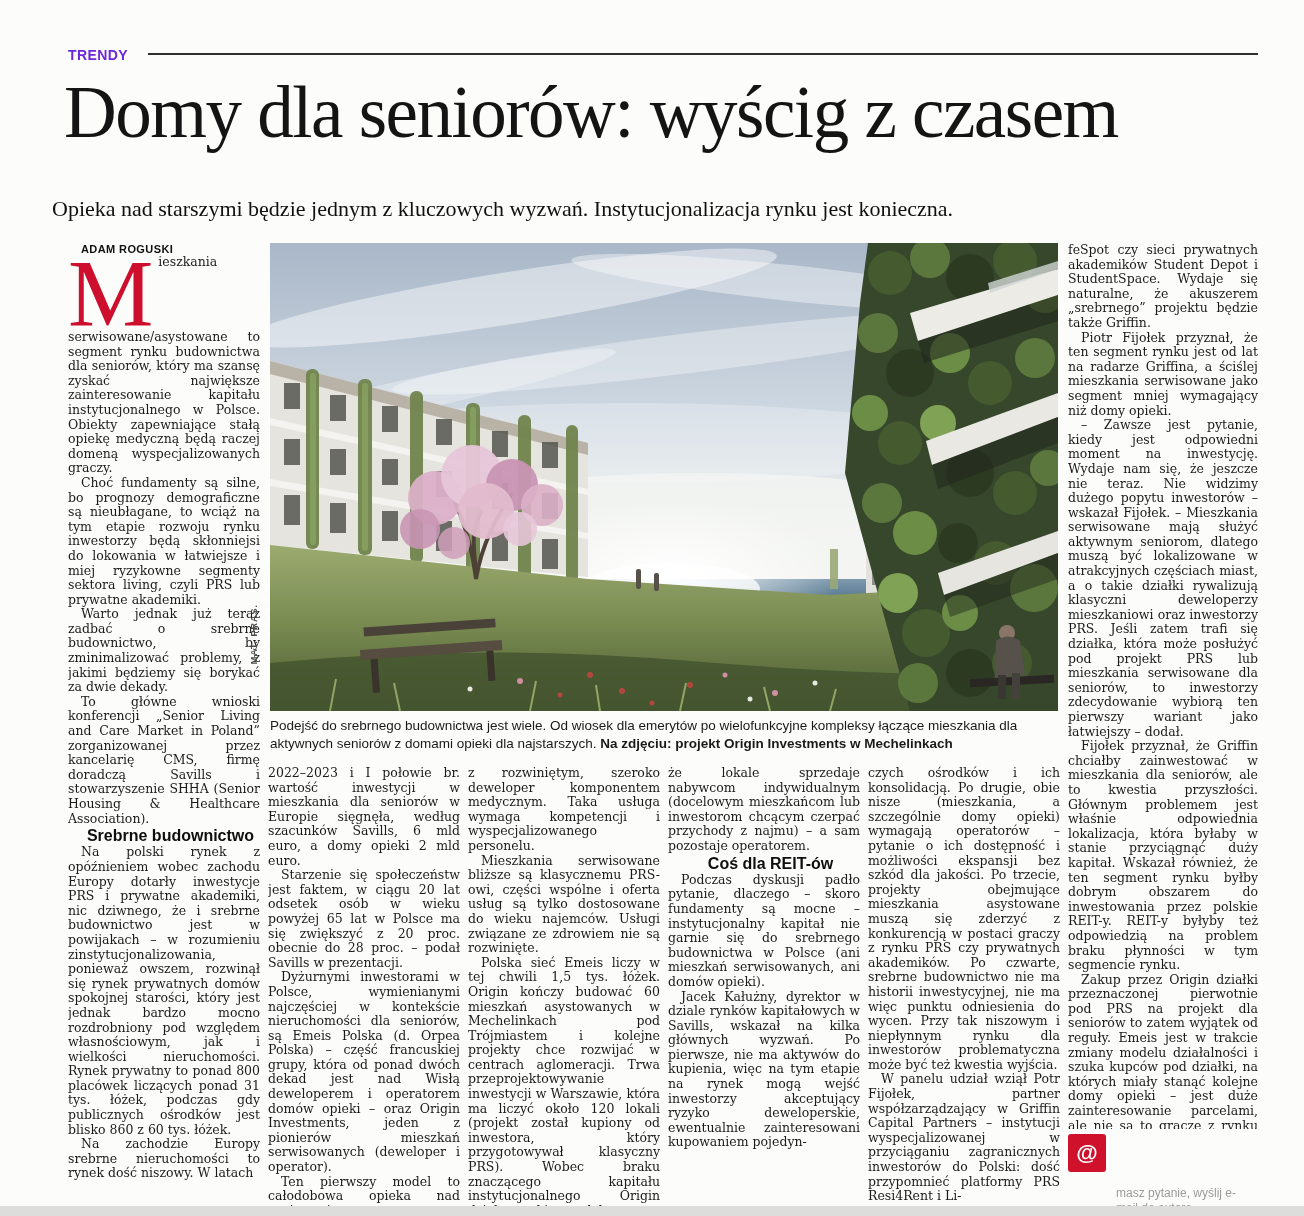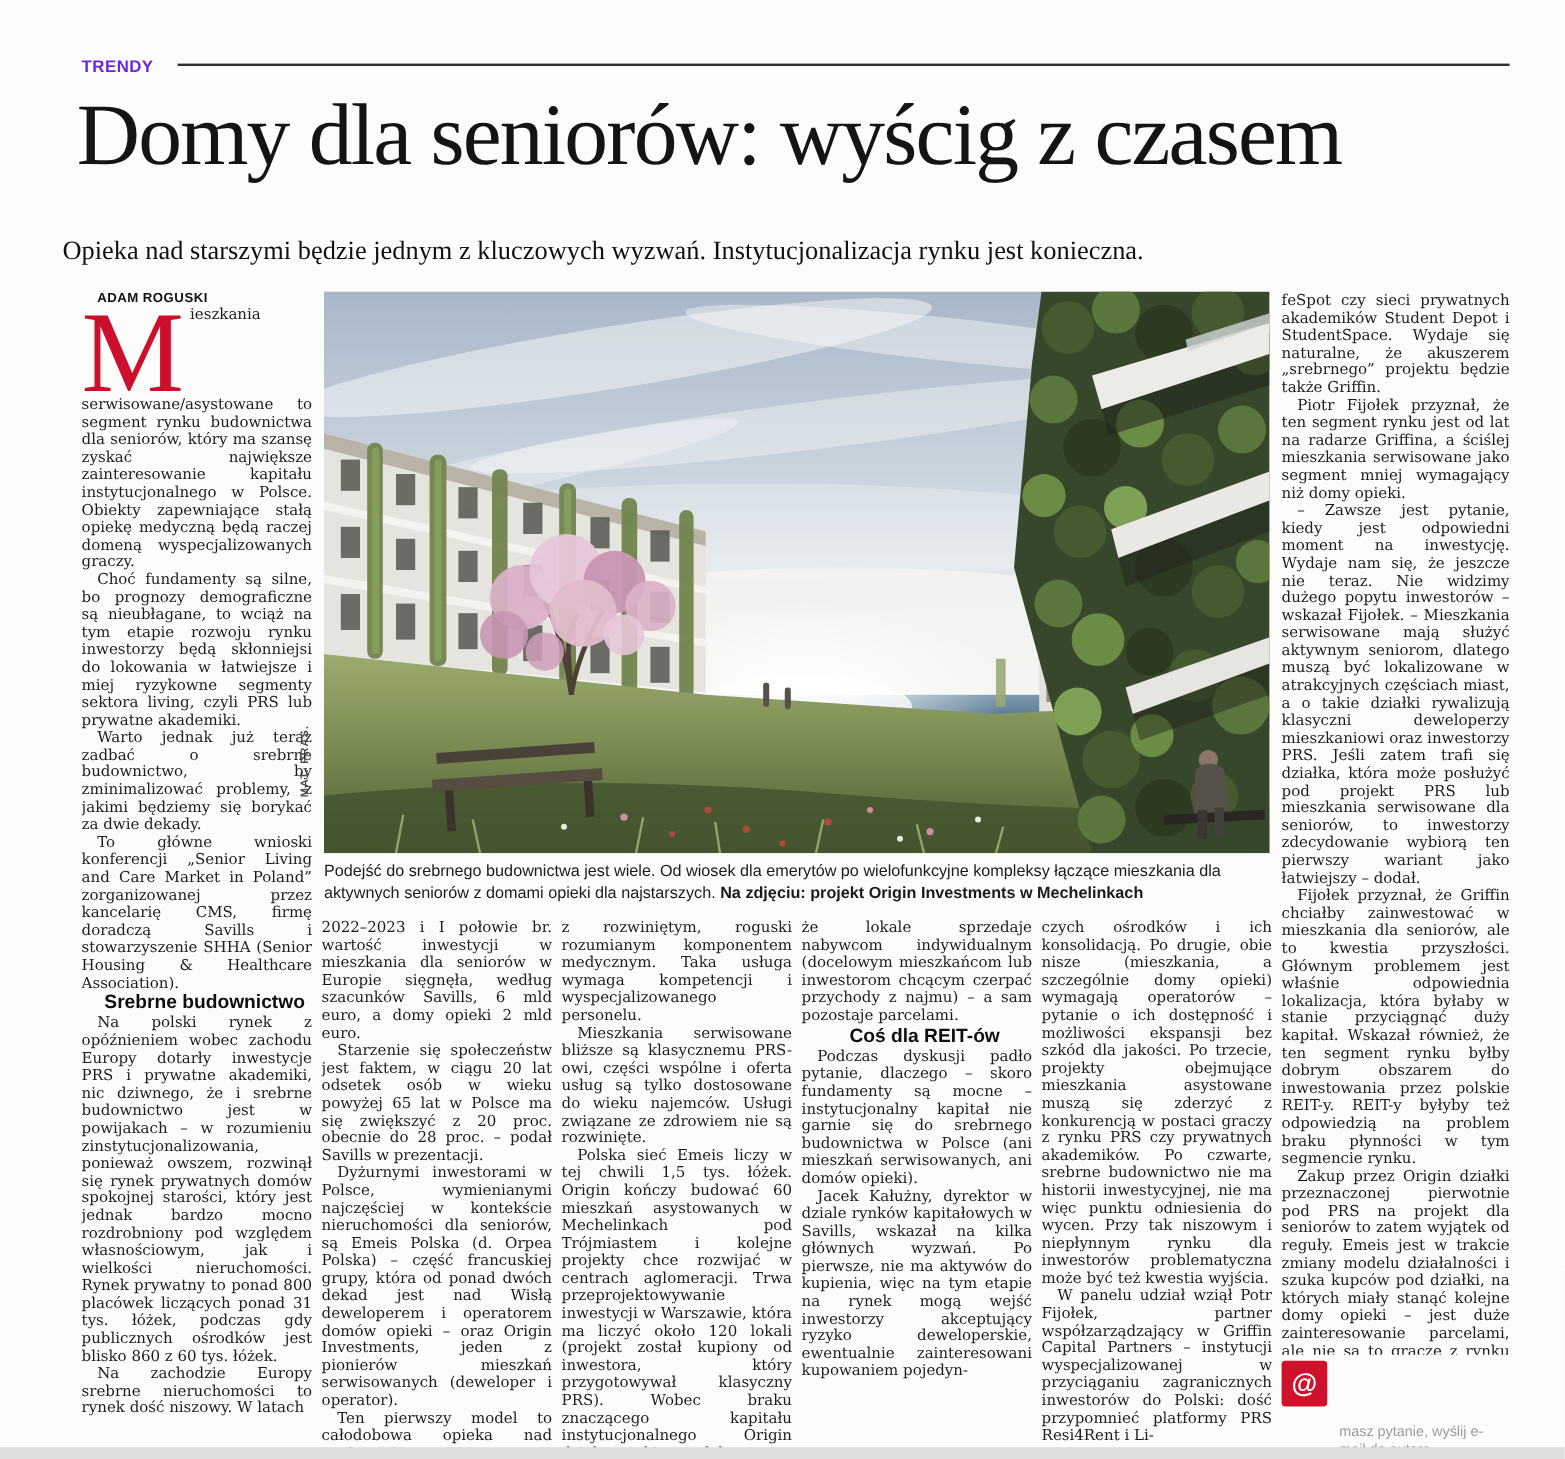--- a/index.html
+++ b/index.html
@@ -312,27 +312,27 @@
   <div class="caption"><span>Podejść do srebrnego budownictwa jest wiele. Od wiosek dla emerytów po wielofunkcyjne kompleksy łączące mieszkania dla aktywnych seniorów z domami opieki dla najstarszych. </span><span class="cap-bold">Na zdjęciu: projekt Origin Investments w Mechelinkach</span></div>
 
   <div class="col" id="col2">
     <p class="cont">2022–2023 i I połowie br. wartość inwestycji w mieszkania dla seniorów w Europie sięgnęła, według szacunków Savills, 6 mld euro, a domy opieki 2 mld euro.</p>
     <p>Starzenie się społeczeństw jest faktem, w ciągu 20 lat odsetek osób w wieku powyżej 65 lat w Polsce ma się zwiększyć z 20 proc. obecnie do 28 proc. – podał Savills w prezentacji.</p>
     <p>Dyżurnymi inwestorami w Polsce, wymienianymi najczęściej w kontekście nieruchomości dla seniorów, są Emeis Polska (d. Orpea Polska) – część francuskiej grupy, która od ponad dwóch dekad jest nad Wisłą deweloperem i operatorem domów opieki – oraz Origin Investments, jeden z pionierów mieszkań serwisowanych (deweloper i operator).</p>
     <p>Ten pierwszy model to całodobowa opieka nad seniorami</p>
   </div>
 
   <div class="col" id="col3">
-    <p class="cont">z rozwiniętym, roguski rozumianym komponentem medycznym. Taka usługa wymaga kompetencji i wyspecjalizowanego personelu.</p>
+    <p class="cont">z rozwiniętym, szeroko deweloper komponentem medycznym. Taka usługa wymaga kompetencji i wyspecjalizowanego personelu.</p>
     <p>Mieszkania serwisowane bliższe są klasycznemu PRS-owi, części wspólne i oferta usług są tylko dostosowane do wieku najemców. Usługi związane ze zdrowiem nie są rozwinięte.</p>
     <p>Polska sieć Emeis liczy w tej chwili 1,5 tys. łóżek. Origin kończy budować 60 mieszkań asystowanych w Mechelinkach pod Trójmiastem i kolejne projekty chce rozwijać w centrach aglomeracji. Trwa przeprojektowywanie inwestycji w Warszawie, która ma liczyć około 120 lokali (projekt został kupiony od inwestora, który przygotowywał klasyczny PRS). Wobec braku znaczącego kapitału instytucjonalnego Origin działa w takim modelu,</p>
   </div>
 
   <div class="col" id="col4">
-    <p class="cont">że lokale sprzedaje nabywcom indywidualnym (docelowym mieszkańcom lub inwestorom chcącym czerpać przychody z najmu) – a sam pozostaje parcelami.</p>
+    <p class="cont">że lokale sprzedaje nabywcom indywidualnym (docelowym mieszkańcom lub inwestorom chcącym czerpać przychody z najmu) – a sam pozostaje operatorem.</p>
     <p class="sec-heading">Coś dla REIT-ów</p>
     <p>Podczas dyskusji padło pytanie, dlaczego – skoro fundamenty są mocne – instytucjonalny kapitał nie garnie się do srebrnego budownictwa w Polsce (ani mieszkań serwisowanych, ani domów opieki).</p>
     <p>Jacek Kałużny, dyrektor w dziale rynków kapitałowych w Savills, wskazał na kilka głównych wyzwań. Po pierwsze, nie ma aktywów do kupienia, więc na tym etapie na rynek mogą wejść inwestorzy akceptujący ryzyko deweloperskie, ewentualnie zainteresowani kupowaniem pojedyn-</p>
   </div>
 
   <div class="col" id="col5">
     <p class="cont">czych ośrodków i ich konsolidacją. Po drugie, obie nisze (mieszkania, a szczególnie domy opieki) wymagają operatorów – pytanie o ich dostępność i możliwości ekspansji bez szkód dla jakości. Po trzecie, projekty obejmujące mieszkania asystowane muszą się zderzyć z konkurencją w postaci graczy z rynku PRS czy prywatnych akademików. Po czwarte, srebrne budownictwo nie ma historii inwestycyjnej, nie ma więc punktu odniesienia do wycen. Przy tak niszowym i niepłynnym rynku dla inwestorów problematyczna może być też kwestia wyjścia.</p>
     <p>W panelu udział wziął Potr Fijołek, partner współzarządzający w Griffin Capital Partners – instytucji wyspecjalizowanej w przyciąganiu zagranicznych inwestorów do Polski: dość przypomnieć platformy PRS Resi4Rent i Li-</p>
   </div>
 

